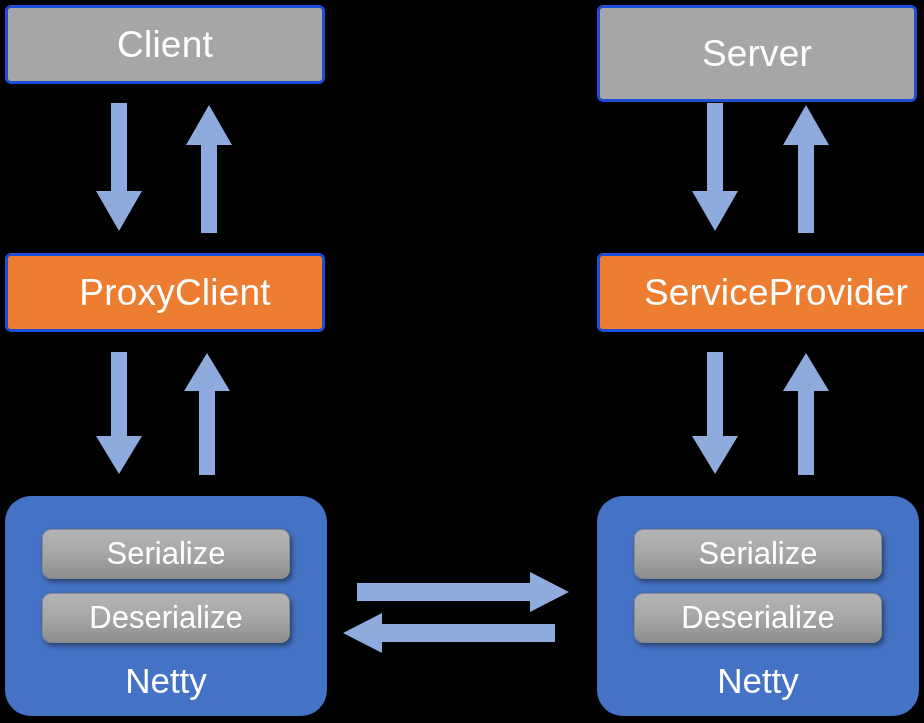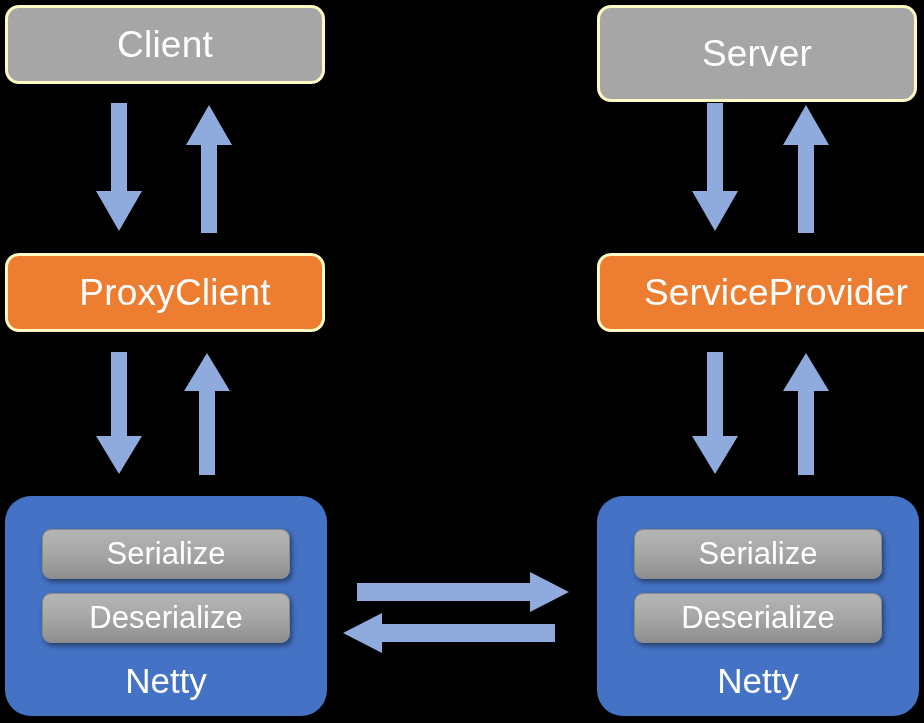--- a/index.html
+++ b/index.html
@@ -15,22 +15,22 @@
     width: 924px;
     height: 723px;
     background: #000000;
     overflow: hidden;
   }
 
   
   .node {
     position: absolute;
     box-sizing: border-box;
-    border-radius: 14px;
-    border: 3px solid #fef9c3;
+    border-radius: 6px;
+    border: 3px solid #1d4ed8;
     display: flex;
     align-items: center;
     justify-content: center;
     color: #ffffff;
     letter-spacing: 0.2px;
     text-align: center;
     white-space: nowrap;
   }
   .node-gray {
     background: #a6a6a6;

